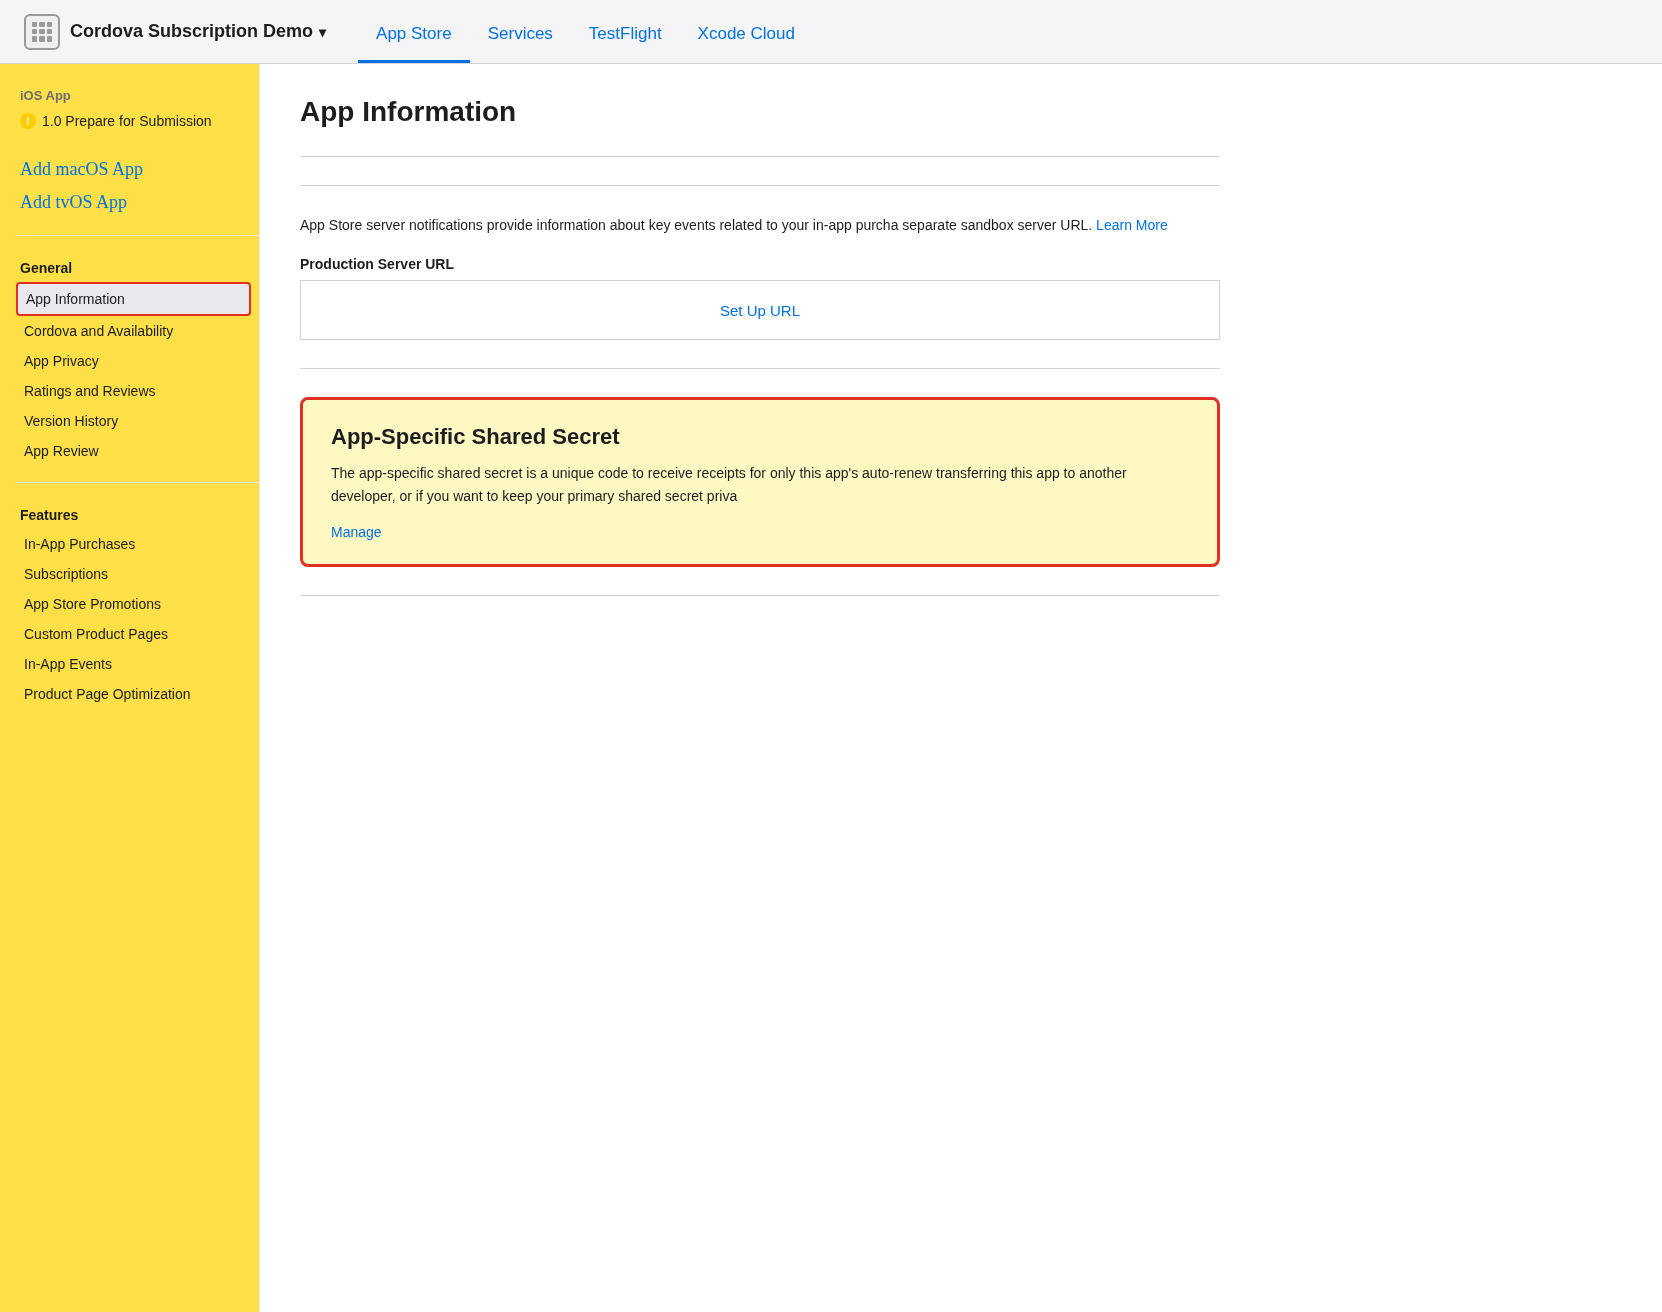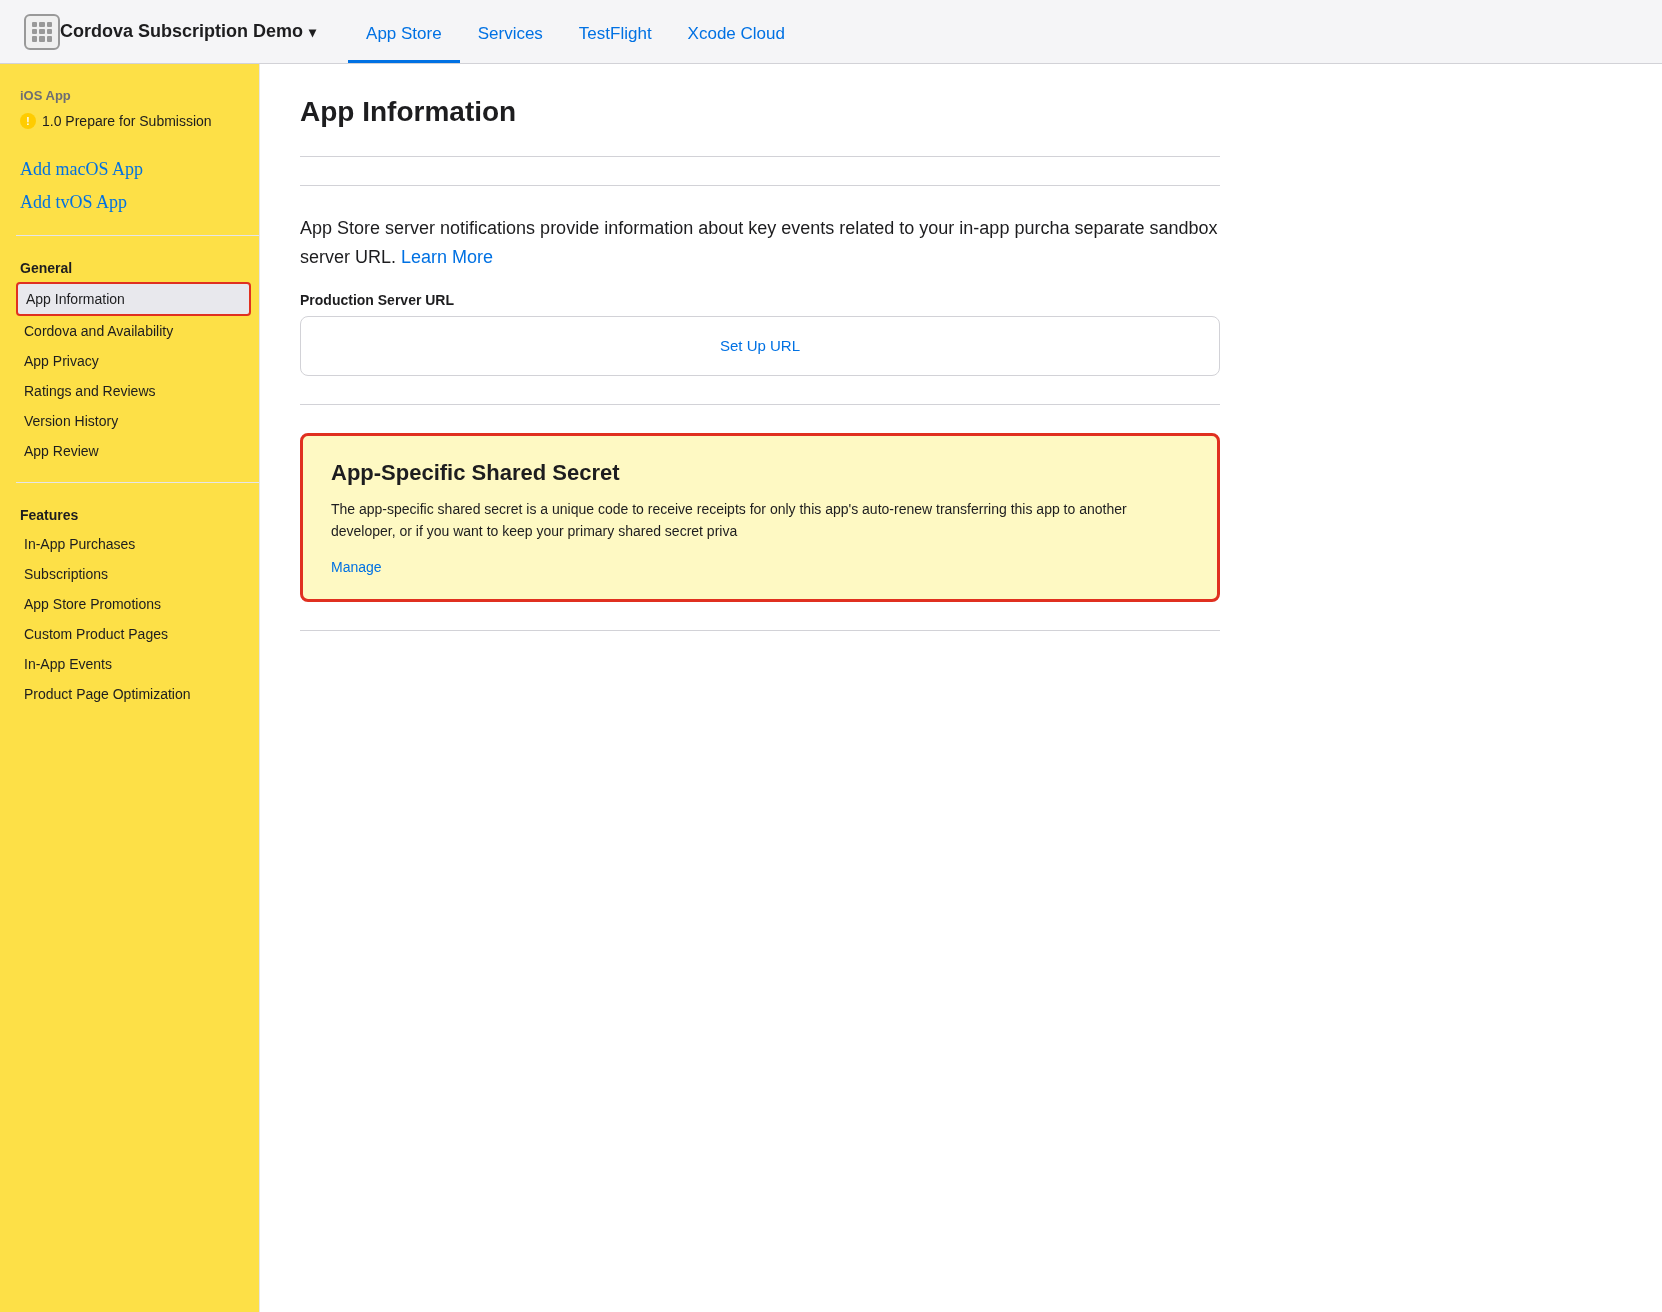--- a/index.html
+++ b/index.html
@@ -16,20 +16,21 @@
       align-items: center;
       padding: 0 24px;
       height: 64px;
       background: #f5f5f7;
       border-bottom: 1px solid #d2d2d7;
       gap: 0;
     }
     .topbar-logo {
       display: flex;
       align-items: center;
+      gap: 10px;
       margin-right: 32px;
     }
     .logo-icon {
       width: 36px;
       height: 36px;
       border: 2px solid #999;
       border-radius: 6px;
       display: flex;
       align-items: center;
       justify-content: center;
@@ -192,39 +193,39 @@
     }
 
     
     .subsection-title {
       font-size: 22px;
       font-weight: 700;
       color: #1d1d1f;
       margin-bottom: 10px;
     }
     .subsection-desc {
-      font-size: 18px;
+      font-size: 14px;
       color: #1d1d1f;
       line-height: 1.6;
       margin-bottom: 20px;
     }
     .learn-more-link {
       color: #0071e3;
       text-decoration: none;
       cursor: pointer;
     }
     .field-label {
       font-size: 14px;
       font-weight: 600;
       color: #1d1d1f;
       margin-bottom: 8px;
     }
     .url-input-box {
       border: 1px solid #d2d2d7;
-      border-radius: 8px;
+      border-radius: 0;
       padding: 16px 20px;
       min-height: 60px;
       display: flex;
       align-items: center;
       justify-content: center;
       margin-bottom: 20px;
     }
     .setup-url-link {
       color: #0071e3;
       font-size: 15px;

